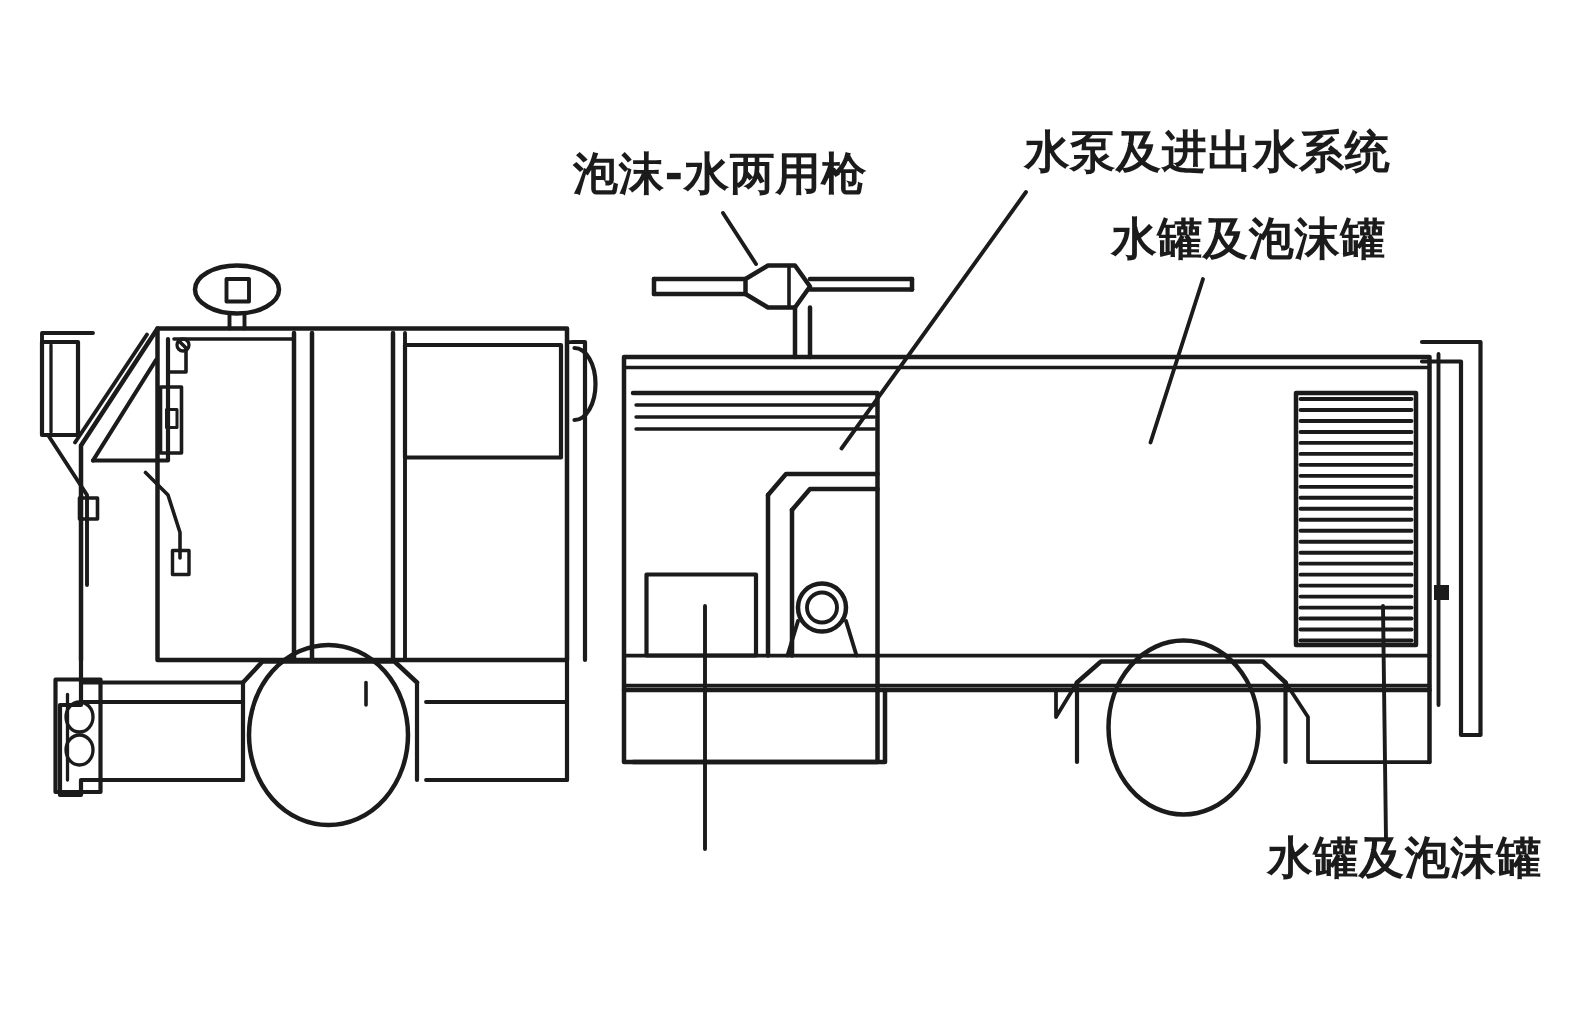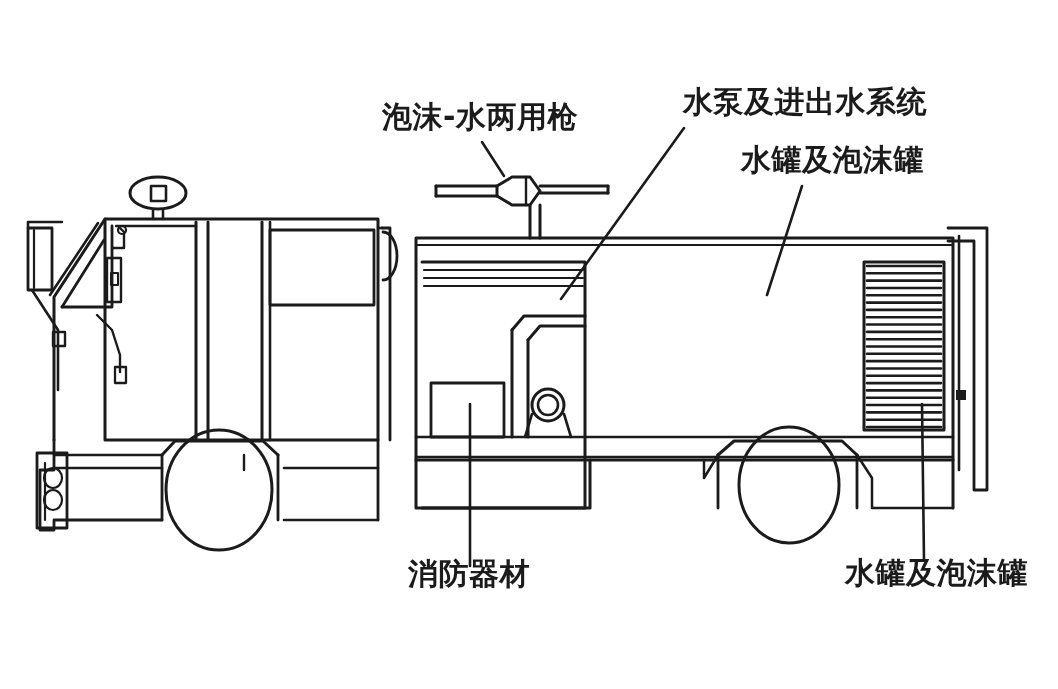--- a/index.html
+++ b/index.html
@@ -248,17 +248,16 @@
       <path d="M 912 560 L 910 404"></path>
     </g>
   </svg>
 
   <div class="label" id="label-foam-water-gun">泡沫-水两用枪</div>
 
   <div class="label" id="label-pump-system">水泵及进出水系统</div>
 
   <div class="label" id="label-water-foam-tank">水罐及泡沫罐</div>
 
-  <div class="label" id="label-fire-equipment">消防器材</div>
 
   <div class="label" id="label-equipment-room">水罐及泡沫罐</div>
 
 </div>
 
 </body></html>

